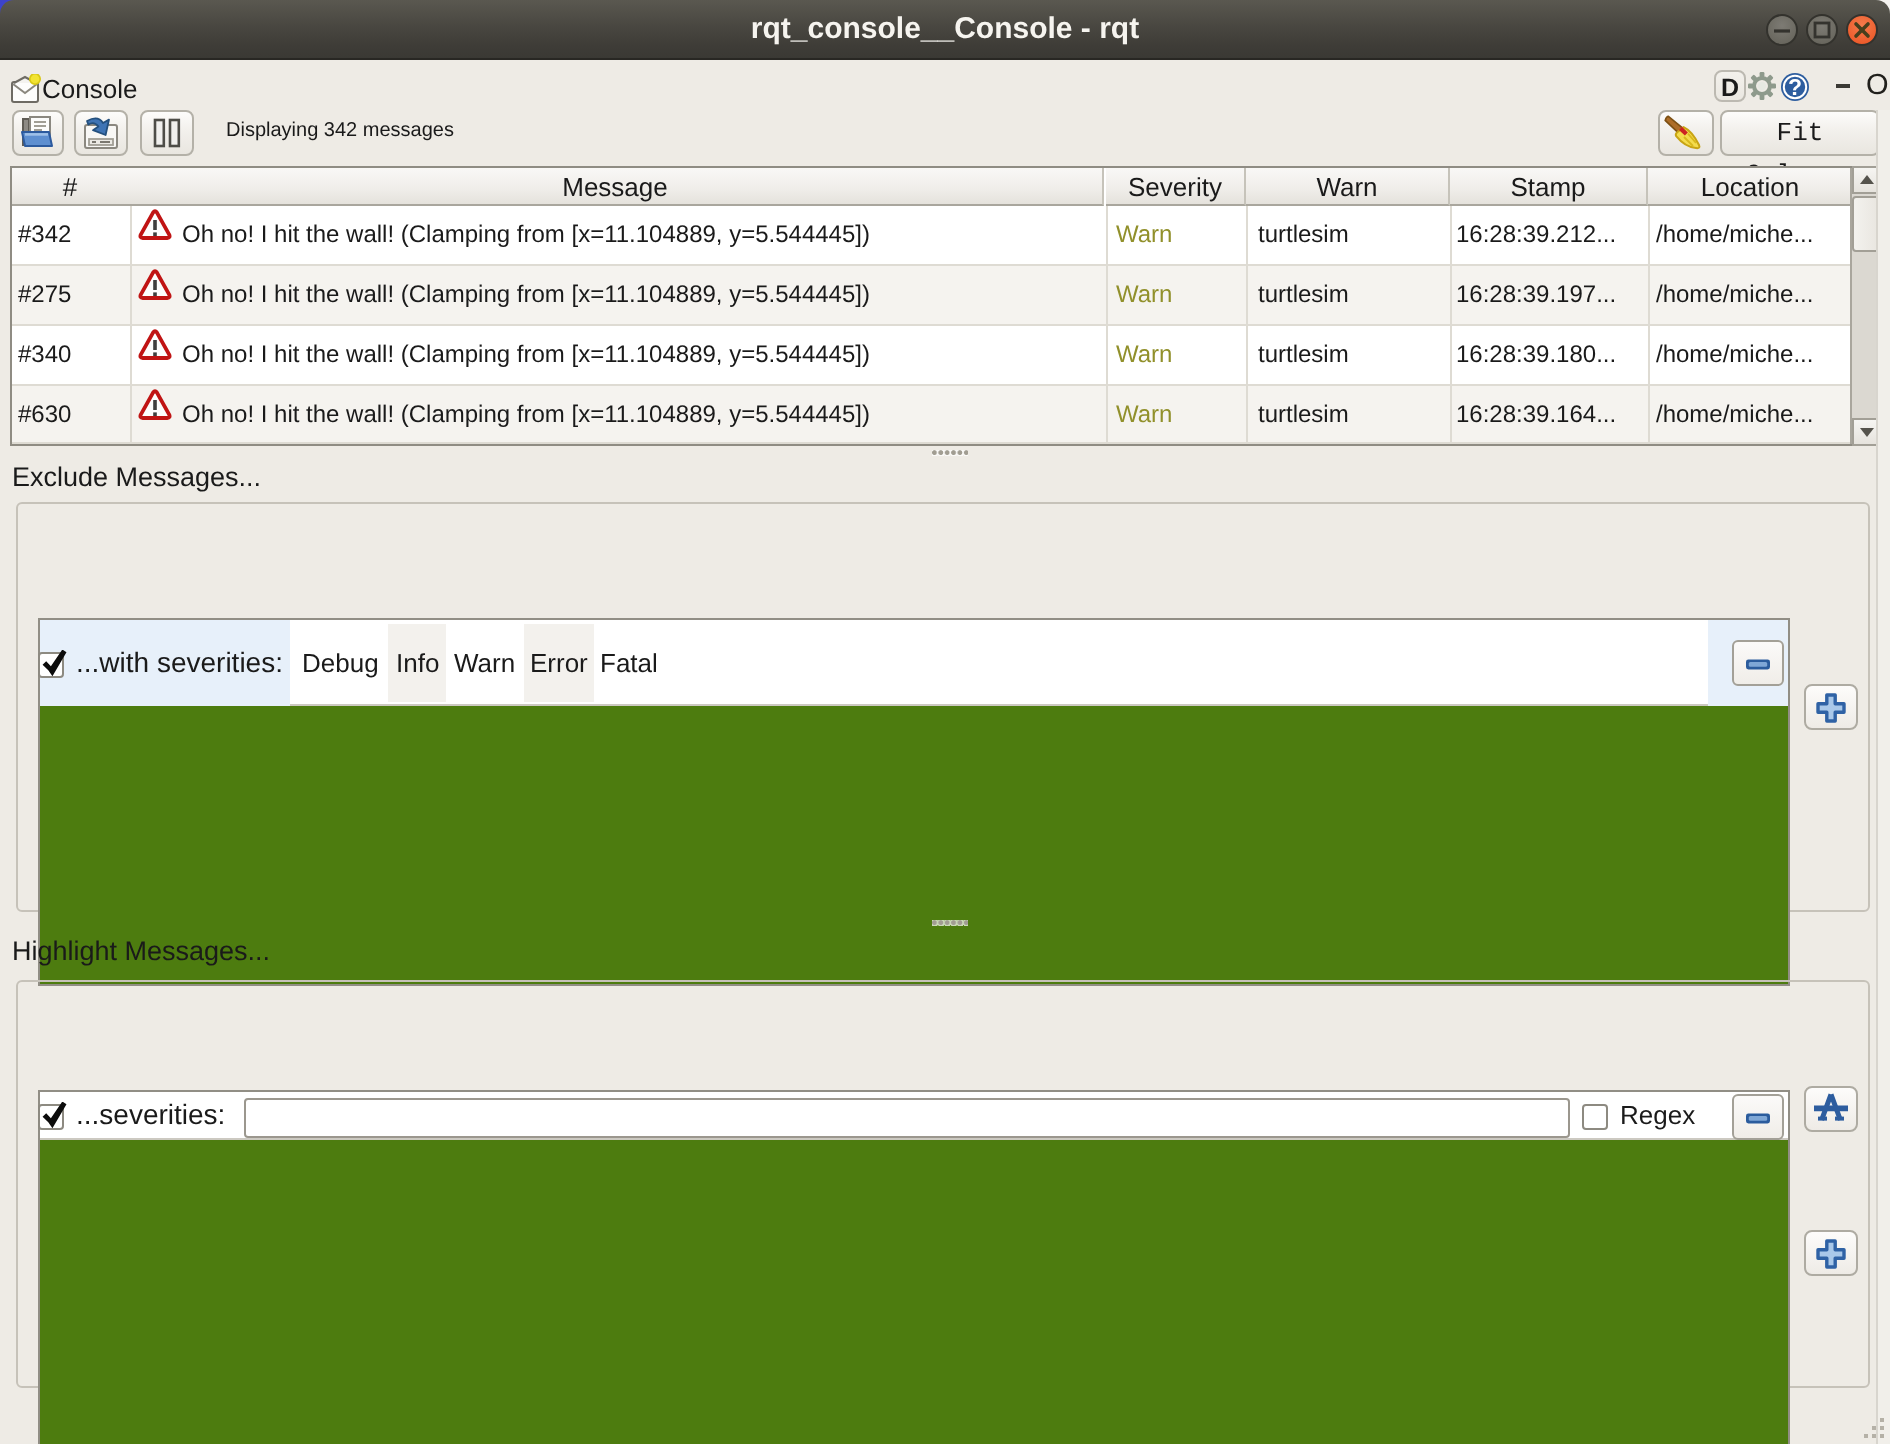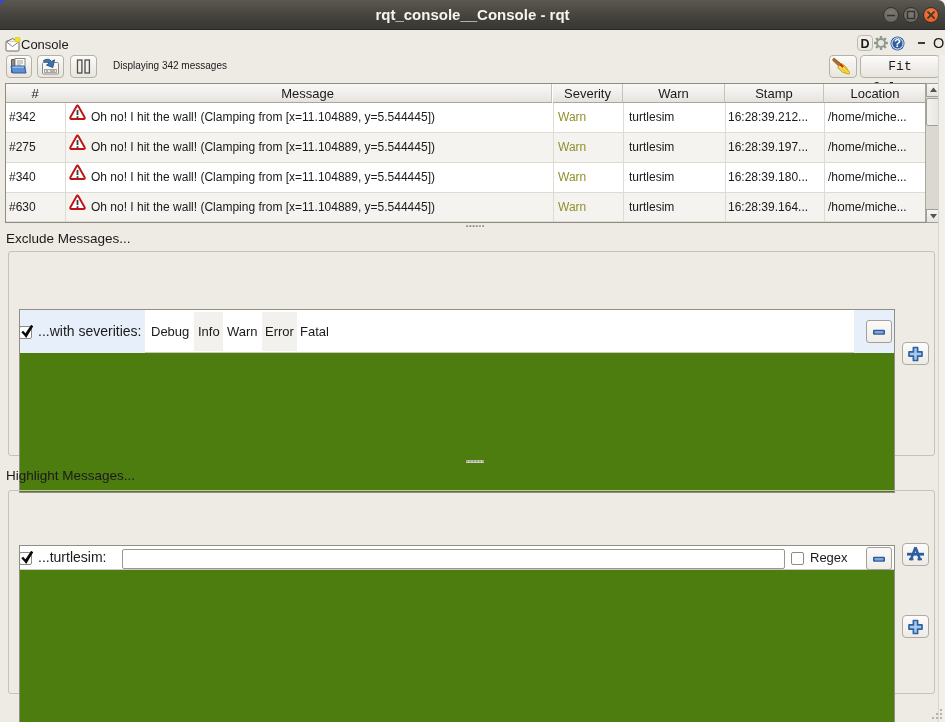--- a/index.html
+++ b/index.html
@@ -290,21 +290,21 @@
   </div>
 </div>
 
 <div class="sdots" style="left:466px; top:460px;"></div>
 
 <div class="abs" style="left:6px; top:468px; font-size:13.5px;">Highlight Messages...</div>
 <div class="gbox" style="top:490px; height:204px;">
   <div class="glist" style="top:6px; height:185px;">
     <div class="abs" style="left:0; top:0; width:874px; height:24px; background:#fff; border-bottom:1px solid #ccc9c1;">
       <div class="checkbox checked" style="left:-1px; top:6px;"></div>
-      <div class="abs" style="left:18px; top:3px; font-size:14px;">...turtlesim:</div>
+      <div class="abs" style="left:18px; top:3px; font-size:14px;">...severities:</div>
       <div class="abs" style="left:102px; top:3px; width:663px; height:20px; background:#fff; border:1px solid #9b978e; border-radius:2px;"></div>
       <div class="checkbox" style="left:771px; top:6px;"></div>
       <div class="abs" style="left:790px; top:4px;">Regex</div>
       <div class="minusbtn" style="left:846px; top:1px;">
         <svg width="24" height="21">
             <rect x="6" y="8.7" width="12" height="5" rx="1.2" fill="#2b5c9d"></rect>
             <rect x="7.4" y="10" width="9.2" height="2.4" rx="0.8" fill="#7fa7d6"></rect>
           </svg>
       </div>
     </div>

